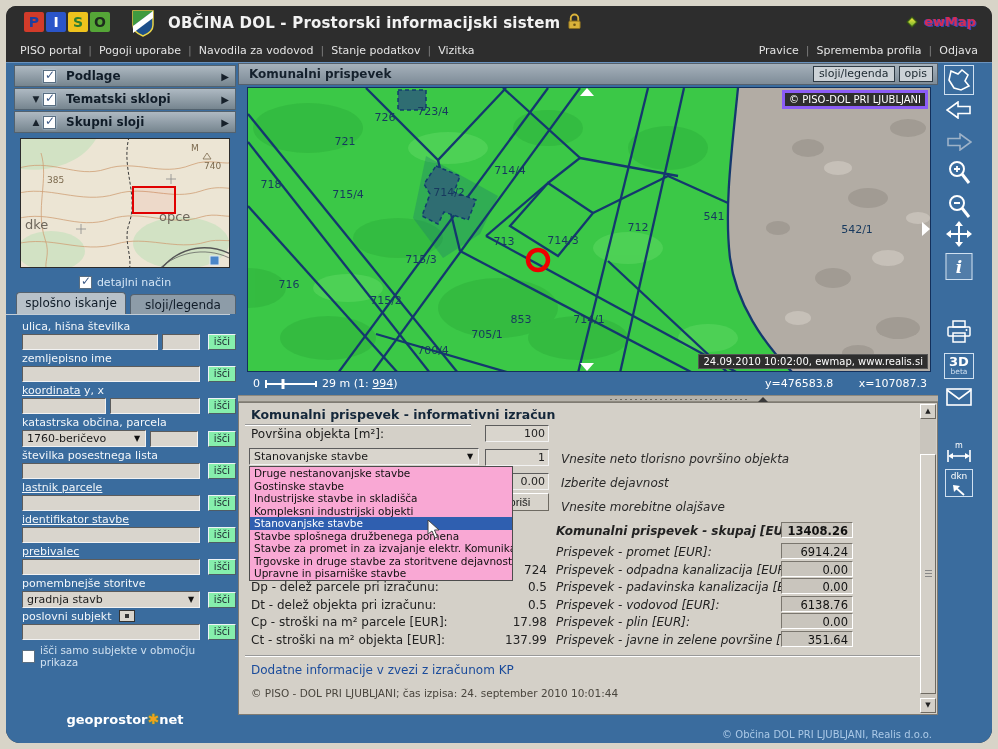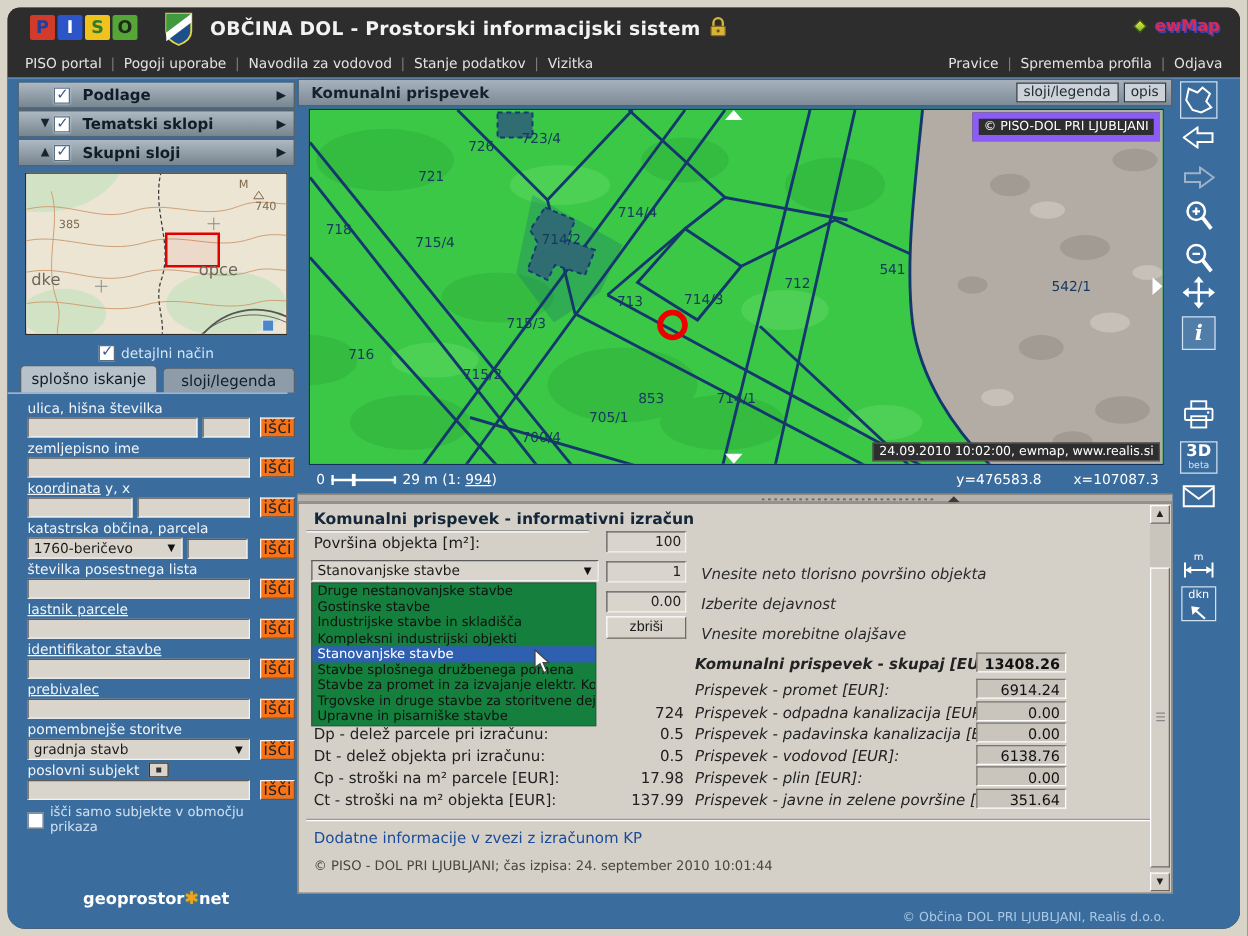--- a/index.html
+++ b/index.html
@@ -75,22 +75,22 @@
   .f-row { display:flex; gap:4px; align-items:center; margin-left:8px; }
   .inp { height:16px; background:#d9d5cd; border:1px solid; border-color:#5c5c5c #f2f2f2 #f2f2f2 #5c5c5c;
          font-size:11px; color:#222; padding:0 3px; font-family:"DejaVu Sans",sans-serif; }
   .inp-wide { width:136px; } .inp-sm { width:38px; } .inp-std { width:178px; }
   .inp-half1 { width:84px; } .inp-half2 { width:90px; } .inp-ko { width:48px; }
   .fake-select { height:17px; background:#d9d5cd; border:1px solid; border-color:#5c5c5c #f2f2f2 #f2f2f2 #5c5c5c;
                  display:flex; align-items:center; font-size:11px; color:#1a1a1a; cursor:pointer; }
   .fs-text { flex:1; padding-left:4px; white-space:nowrap; overflow:hidden; }
   .fs-arrow { width:16px; text-align:center; font-size:8px; color:#111; }
   .sel-cad { width:124px; } .sel-srv { width:178px; }
-  .btn-isci { width:28px; height:16px; background:#f97316; border:1px solid; border-color:#eef3f6 #4e5c66 #4e5c66 #eef3f6;
-              font-size:14px; color:#1c2830; text-align:center; line-height:14px; cursor:pointer; margin-left:auto; }
+  .btn-isci { width:28px; height:16px; background:#86efac; border:1px solid; border-color:#eef3f6 #4e5c66 #4e5c66 #eef3f6;
+              font-size:10px; color:#1c2830; text-align:center; line-height:14px; cursor:pointer; margin-left:auto; }
   .subj-icon { display:inline-block; width:16px; height:12px; background:#d9d5cd; border:1px solid #333;
                margin-left:8px; vertical-align:-2px; position:relative; cursor:pointer; }
   .subj-icon::after { content:""; position:absolute; left:5px; top:3px; width:4px; height:4px; background:#333; }
   .cb-row { margin:4px 0 0 8px; display:flex; align-items:center; gap:5px; }
   .cb-empty { width:13px; height:13px; background:#fff; border:1px solid #5a6f82; }
   .cb-row-label { color:#cfe0f0; font-size:10.5px; }
 
   .gp-logo { position:absolute; left:8px; top:648px; width:222px; text-align:center;
              color:#fff; font-weight:bold; font-size:13px; }
   .gp-star { color:#f0a21e; text-shadow:0 0 2px #5aa02a; font-size:14px; }
@@ -99,21 +99,21 @@
   .panel-title { position:absolute; left:232px; top:0px; width:700px; height:22px;
                  background:linear-gradient(#a6b1bb,#7e8c98); border:1px solid #55606c;
                  display:flex; align-items:center; }
   .panel-title-text { font-size:12px; font-weight:bold; color:#15212d; padding-left:10px; flex:1; }
   .panel-btn { height:16px; background:#ccd2d7; border:1px solid #2e3a44; font-size:11px; color:#1c2830;
                line-height:14px; padding:0 5px; margin-right:4px; cursor:pointer; }
 
   .map-viewport { position:absolute; left:241px; top:24px; width:684px; height:285px;
                   border:1px solid #13305c; background:#3bc847; overflow:hidden; cursor:crosshair; }
   .map-copyright { position:absolute; top:2px; right:2px; background:#2e2e2e; color:#fff; font-size:10px;
-                   padding:1px 4px; border:5px solid #8b5cf6; }
+                   padding:1px 4px; border:3px solid #8b5cf6; }
   .map-timestamp { position:absolute; bottom:2px; right:2px; background:#2e2e2e; color:#fff; font-size:10px;
                    padding:1px 4px; border:1px solid #555; }
   .parcel-label { position:absolute; transform:translate(-50%,-50%); font-size:11px; color:#17395e; white-space:nowrap; }
   .pan-arrow { position:absolute; width:0; height:0; cursor:pointer; }
   .pan-top    { left:332px; top:0;  border-left:7px solid transparent; border-right:7px solid transparent; border-bottom:8px solid #fff; }
   .pan-right  { right:0; top:134px; border-top:7px solid transparent; border-bottom:7px solid transparent; border-left:8px solid #fff; }
   .pan-bottom { left:332px; bottom:0; border-left:7px solid transparent; border-right:7px solid transparent; border-top:8px solid #fff; }
 
   .scale-row { position:absolute; left:241px; top:312px; width:684px; height:18px; color:#fff; font-size:11px; }
   .scale-left { position:absolute; left:6px; top:2px; display:flex; align-items:center; gap:5px; }
@@ -133,21 +133,21 @@
                 background:#d4d0c8; border:1px solid #7f7b73; font-size:12px; color:#222; }
   .calc-title { position:absolute; left:12px; top:4px; font-weight:bold; font-size:12.5px; color:#14273a; }
   .calc-div1 { position:absolute; left:6px; top:21px; width:226px; border-top:1px solid #999;
                border-bottom:1px solid #fff; }
   .calc-label { position:absolute; font-size:12px; color:#1c1c1c; }
   .val-inp { position:absolute; width:64px; height:17px; text-align:right; }
   .calc-hint { position:absolute; left:322px; font-style:italic; font-size:12px; color:#2a2a2a;margin-top:25px; }
   .btn-zbrisi { position:absolute; left:246px; top:90px; width:64px; height:18px; background:#d7d3cb;
                 border:1px solid; border-color:#fff #6e6a62 #6e6a62 #fff; font-size:11.5px; color:#1c1c1c; cursor:pointer; }
   .activity-select { position:absolute; left:10px; top:45px; width:230px; }
-  .dropdown-list { position:absolute; left:10px; top:63px; width:228px; background:#15803d;
+  .dropdown-list { position:absolute; left:10px; top:63px; width:264px; background:#f9a8d4;
                    border:1px solid #4c4c4c; z-index:5; }
   .dd-item { height:12.5px; line-height:12.5px; font-size:10.5px; padding-left:4px; color:#111;
              white-space:nowrap; overflow:hidden; cursor:pointer; }
   .dd-item.selected { background:#2f5fb0; color:#fff; }
   .cursor-glyph { position:absolute; left:188px; top:116px; z-index:6; }
 
   .calc-left-row { position:absolute; left:0; width:315px; height:16px; }
   .clr-label { position:absolute; left:12px; }
   .clr-value { position:absolute; left:238px; width:70px; text-align:right; }
   .calc-right-row { position:absolute; left:317px; width:380px; height:16px; }

